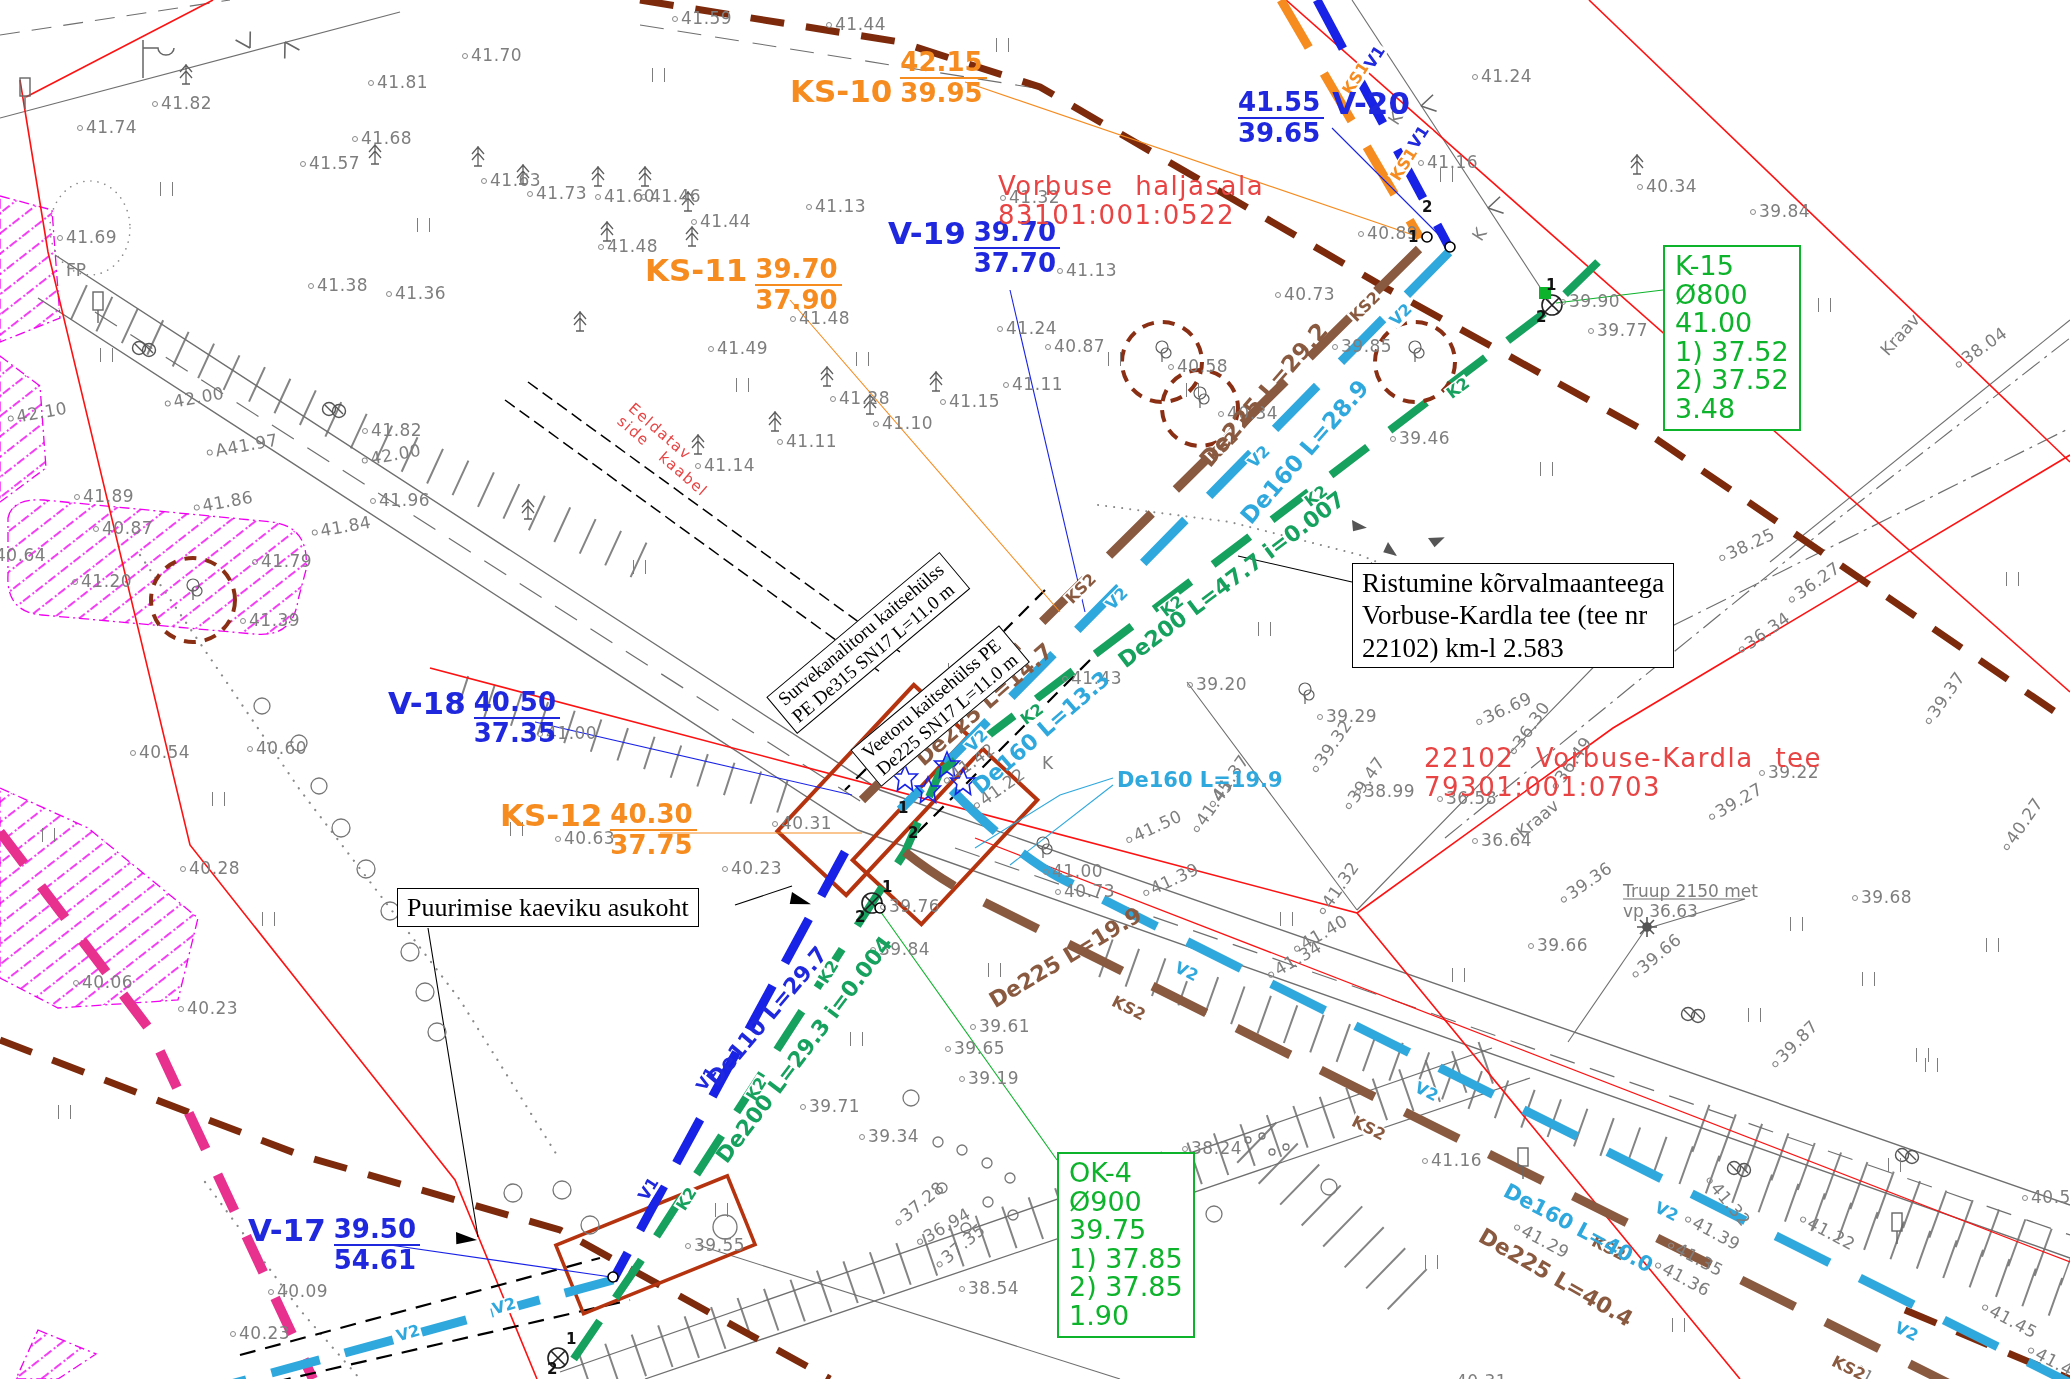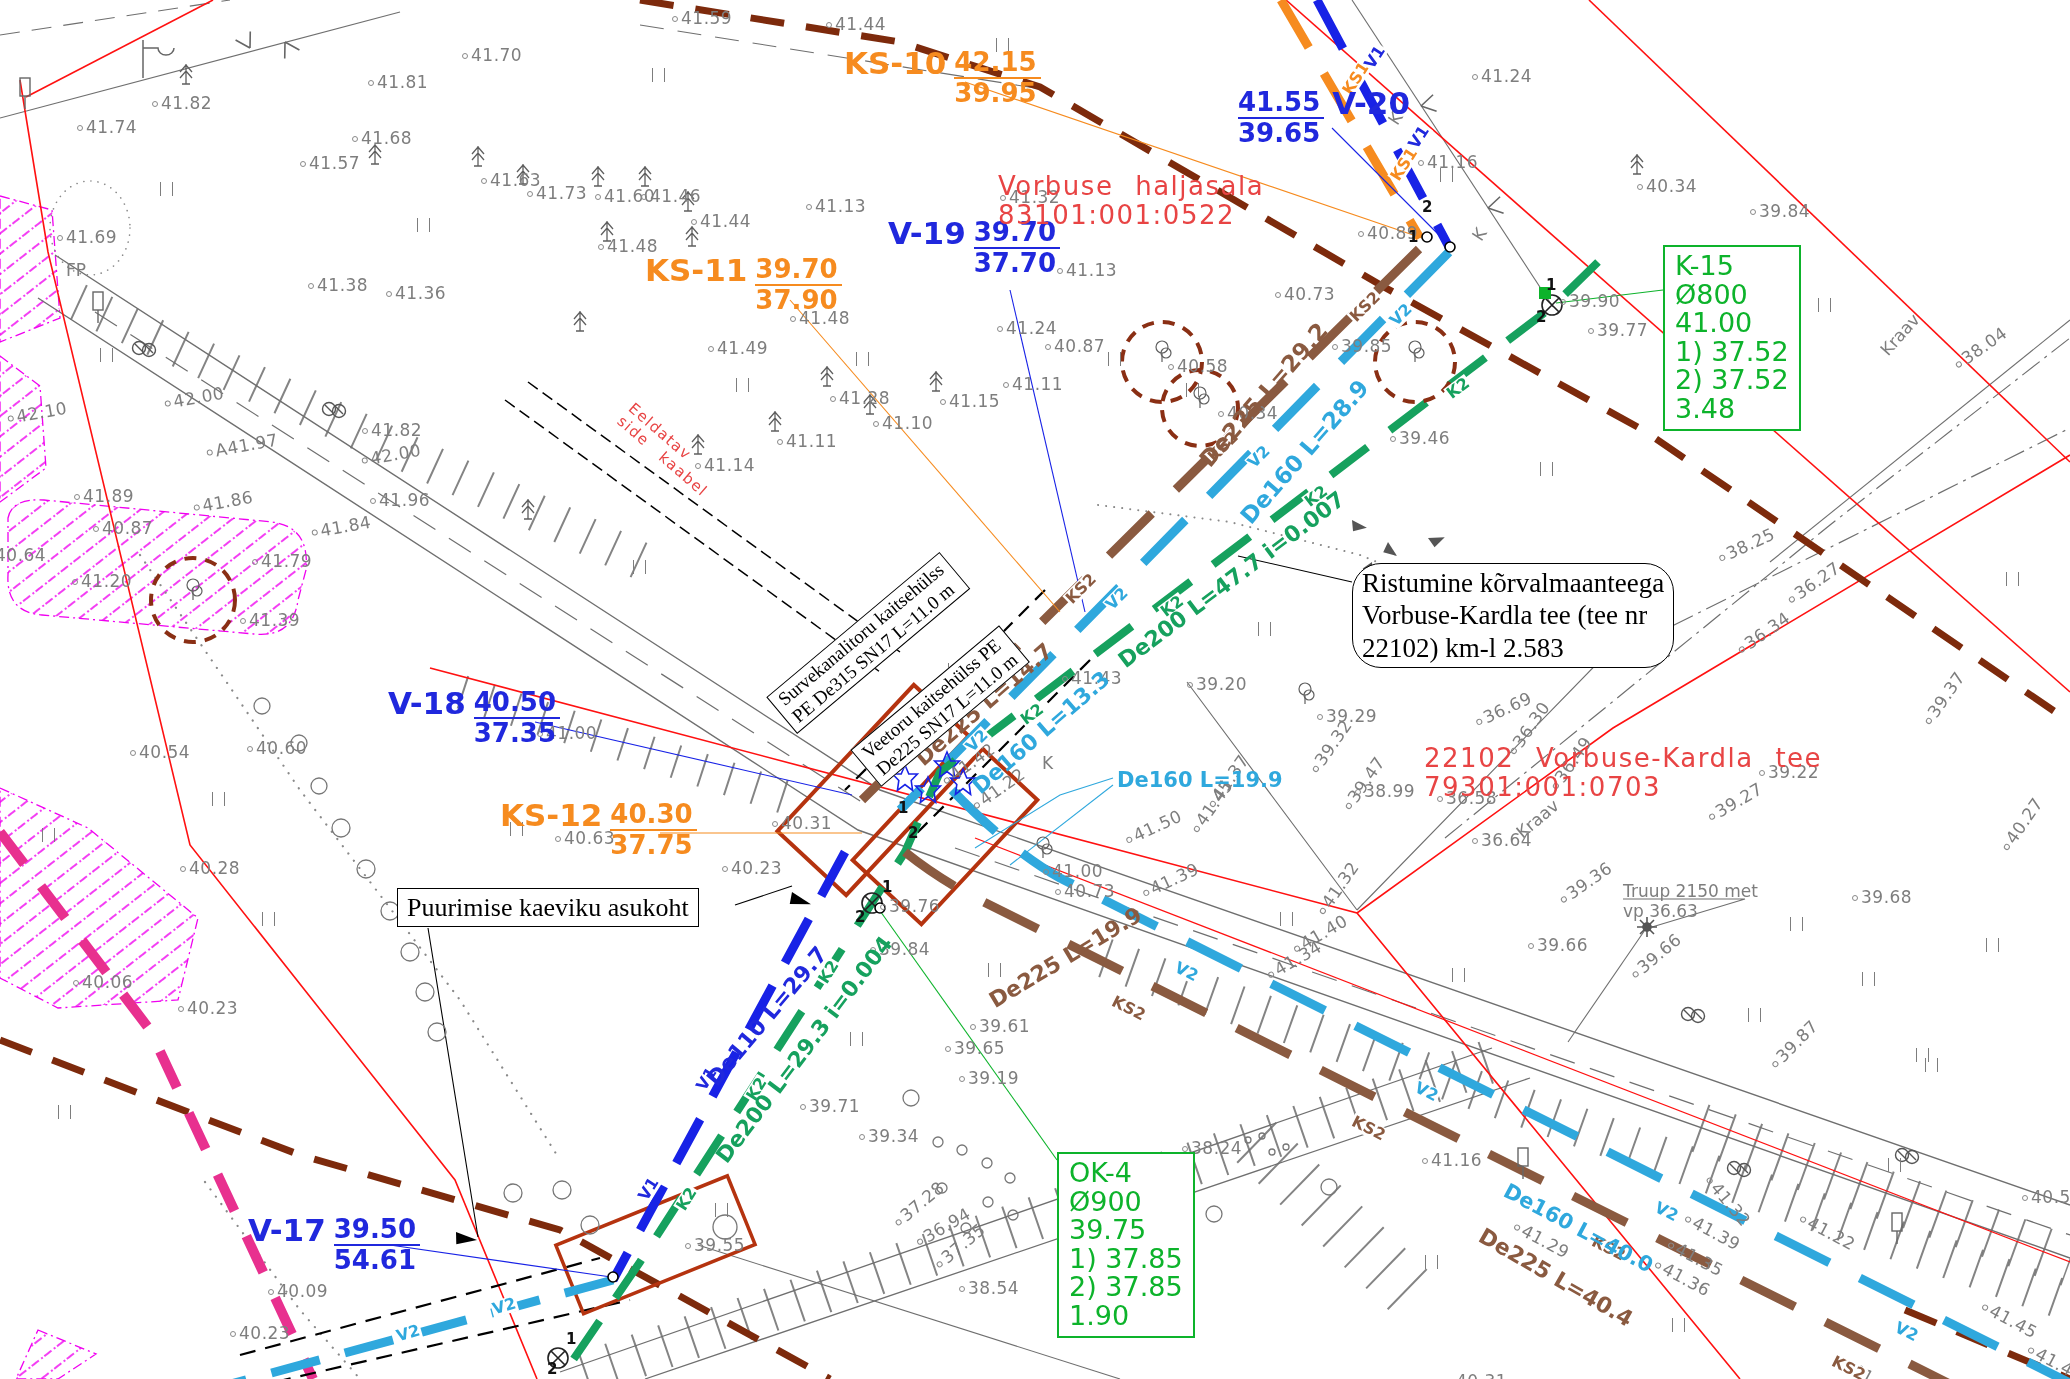--- a/index.html
+++ b/index.html
@@ -488,21 +488,21 @@
       <div class="plabel c-cy" style="left: 1254px; top: 505px; font-size: 23px; transform: rotate(-49deg);">De160 L=28.9</div>
       <div class="plabel c-gr" style="left: 1128px; top: 650px; font-size: 22px; transform: rotate(-37deg);">De200 L=47.7 i=0.007</div>
       <div class="plabel c-br" style="left: 926px; top: 748px; font-size: 22px; transform: rotate(-41deg);">De225 L=14.7</div>
       <div class="plabel c-cy" style="left: 983px; top: 776px; font-size: 22px; transform: rotate(-41deg);">De160 L=13.3</div>
       <div class="plabel c-cy" style="left: 1117px; top: 770px; font-size: 21px; transform: rotate(0deg);">De160 L=19.9</div>
       <div class="plabel c-br" style="left: 997px; top: 990px; font-size: 22px; transform: rotate(-31deg);">De225 L=19.9</div>
       <div class="plabel c-bl" style="left: 720px; top: 1068px; font-size: 22px; transform: rotate(-50deg);">De110 L=29.7</div>
       <div class="plabel c-gr" style="left: 730px; top: 1145px; font-size: 22px; transform: rotate(-53deg);">De200 L=29.3 i=0.004</div>
       <div class="plabel c-cy" style="left: 1500px; top: 1178px; font-size: 21px; transform: rotate(28deg);">De160 L=40.0</div>
       <div class="plabel c-br" style="left: 1475px; top: 1222px; font-size: 22px; transform: rotate(30deg);">De225 L=40.4</div>
-      <div class="well c-or" style="left: 844px; top: 48px;">
+      <div class="well c-or" style="left: 790px; top: 48px; align-items: flex-end;">
         <span class="wname">KS-10</span>
         <span class="frac">
           <div class="top">42.15</div>
           <div>39.95</div>
         </span>
       </div>
       <div class="well c-or" style="left: 645px; top: 255px;">
         <span class="wname">KS-11</span>
         <span class="frac">
           <div class="top">39.70</div>
@@ -553,21 +553,21 @@
         <div>3.48</div>
       </div>
       <div class="gbox" style="left: 1057px; top: 1152px;">
         <div>OK-4</div>
         <div>Ø900</div>
         <div>39.75</div>
         <div>1) 37.85</div>
         <div>2) 37.85</div>
         <div>1.90</div>
       </div>
-      <div class="nbox" style="left: 1352px; top: 563px; font-size: 27px; border-radius: 29px;">
+      <div class="nbox" style="left: 1352px; top: 563px; font-size: 27px;">
         <div>Ristumine kõrvalmaanteega</div>
         <div>Vorbuse-Kardla tee (tee nr</div>
         <div>22102) km-l 2.583</div>
       </div>
       <div class="nbox" style="left: 397px; top: 888px; font-size: 26px;">
         <div>Puurimise kaeviku asukoht</div>
       </div>
       <div class="cas" style="left: 868px; top: 643px; transform: translate(-50%, -50%) rotate(-40deg);">
         <div>Survekanalitoru kaitsehülss</div>
         <div>PE De315 SN17 L=11.0 m</div>

